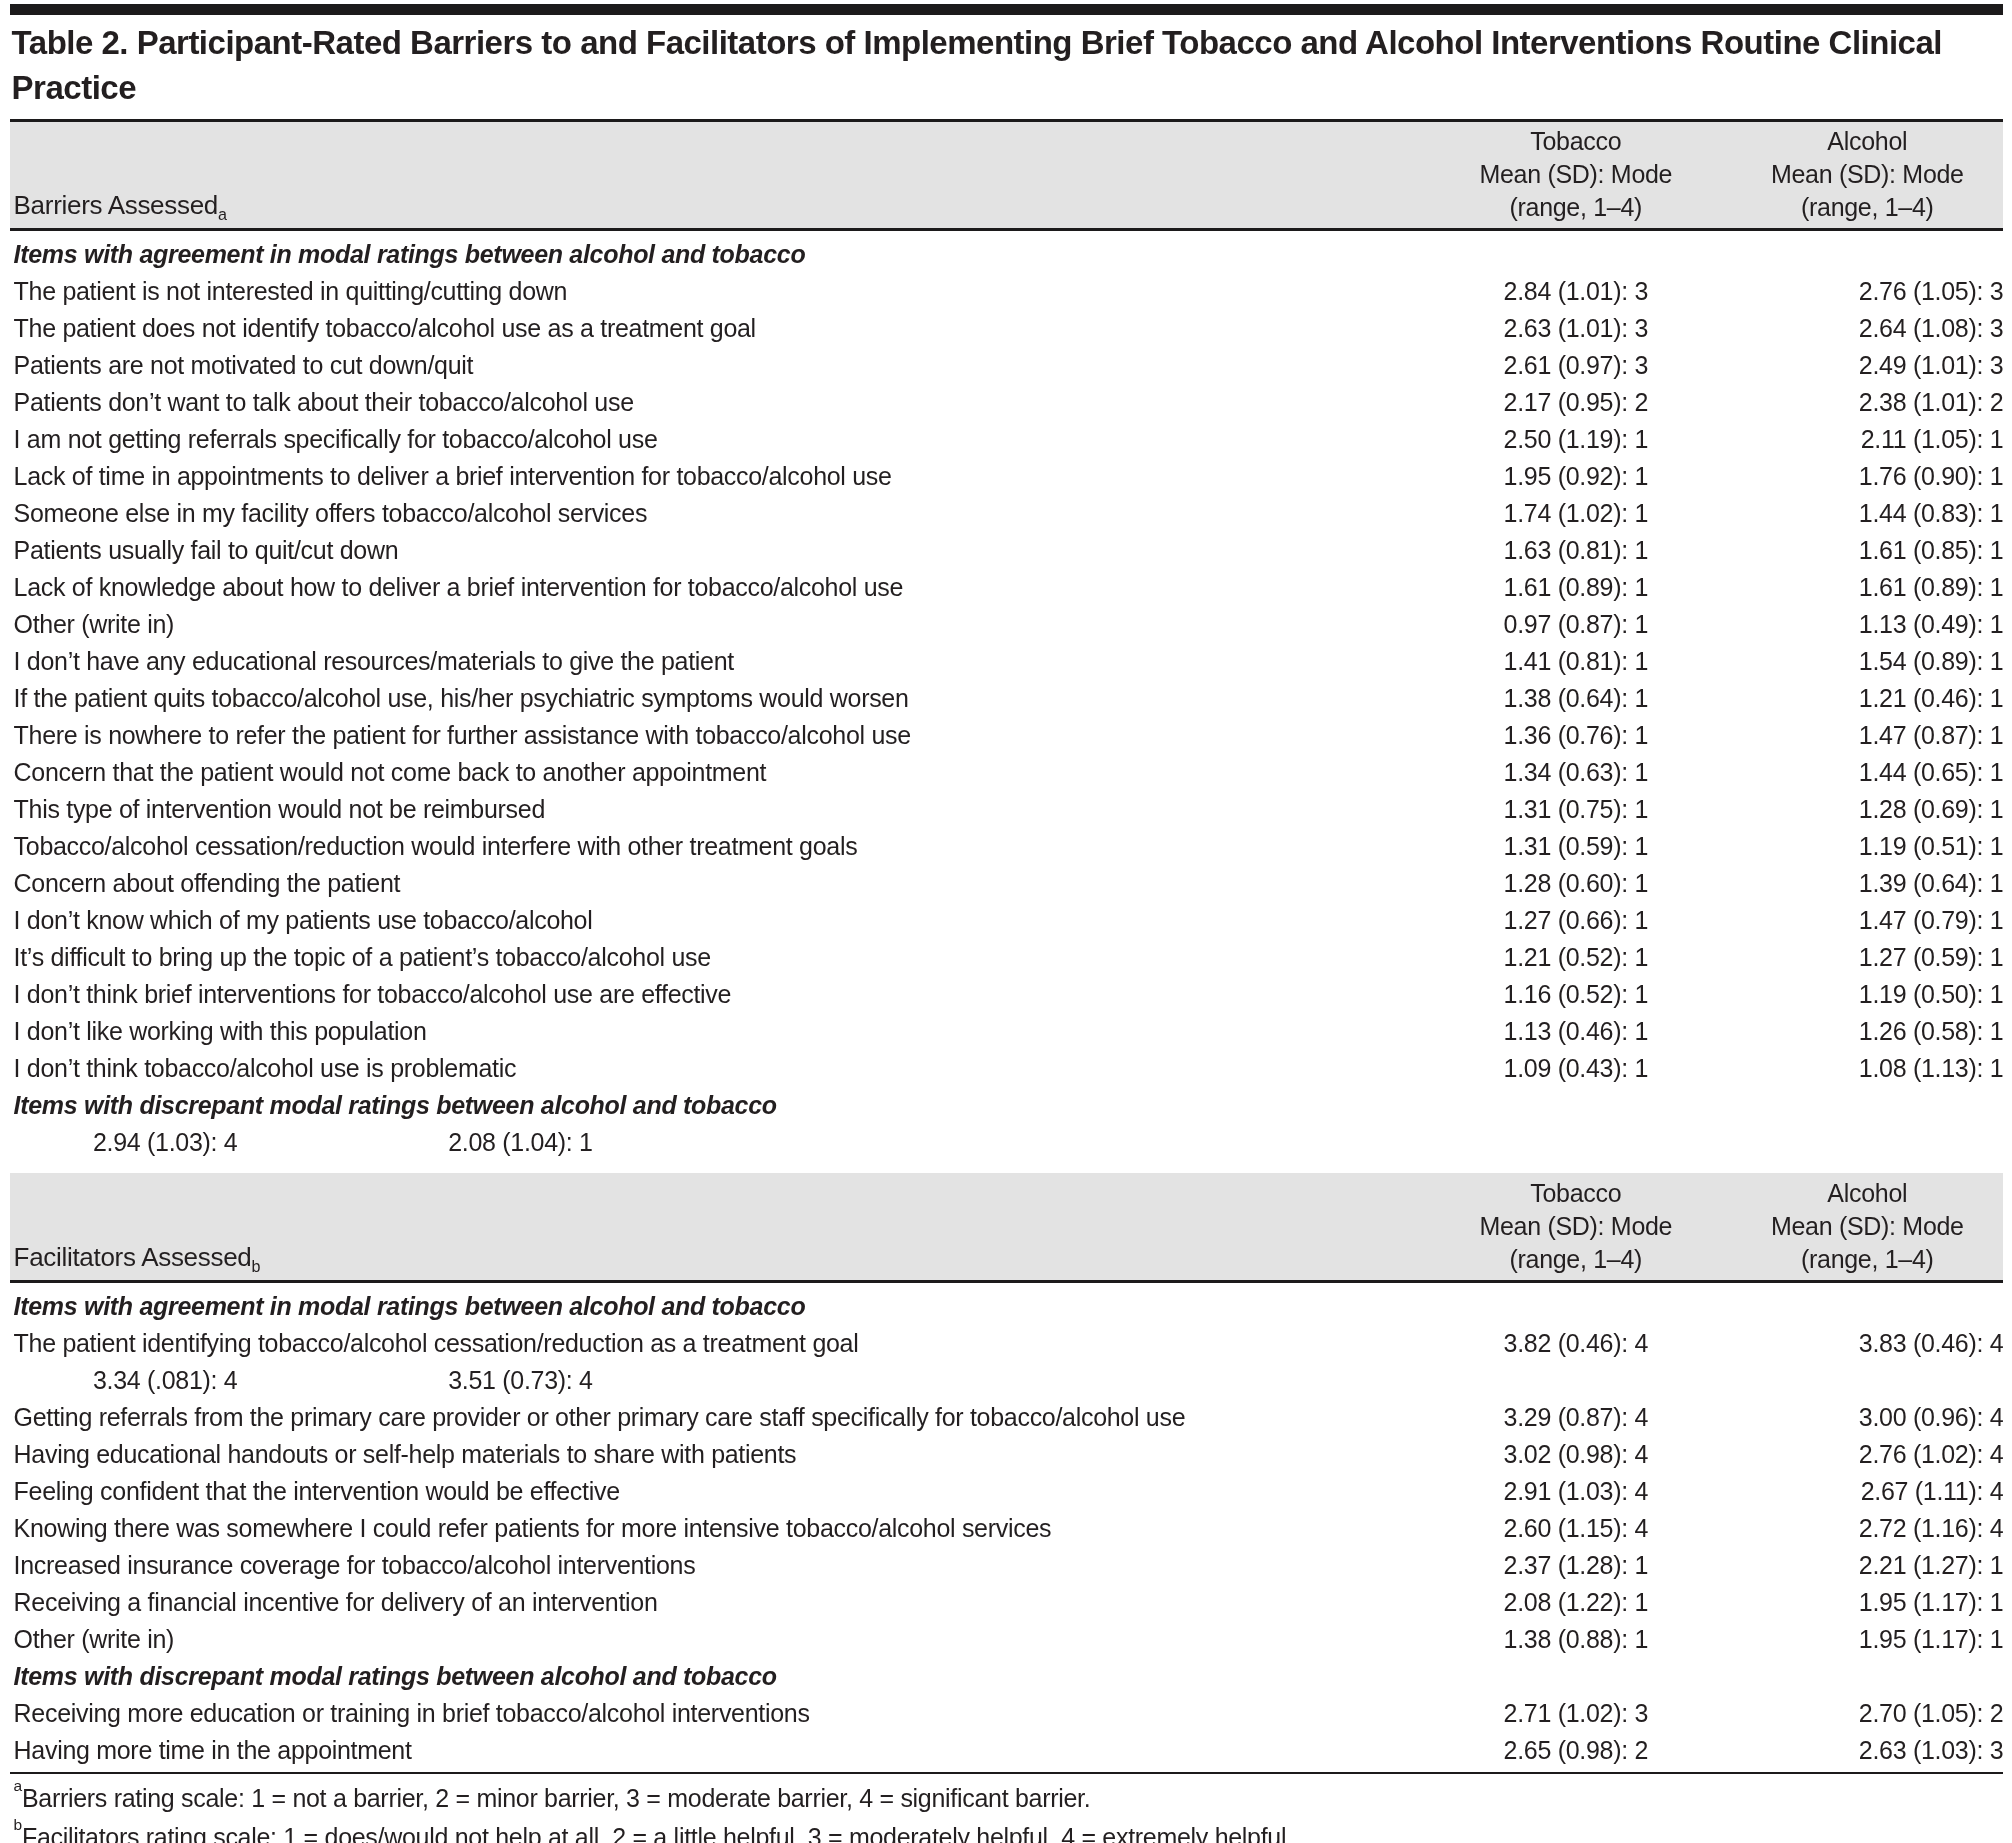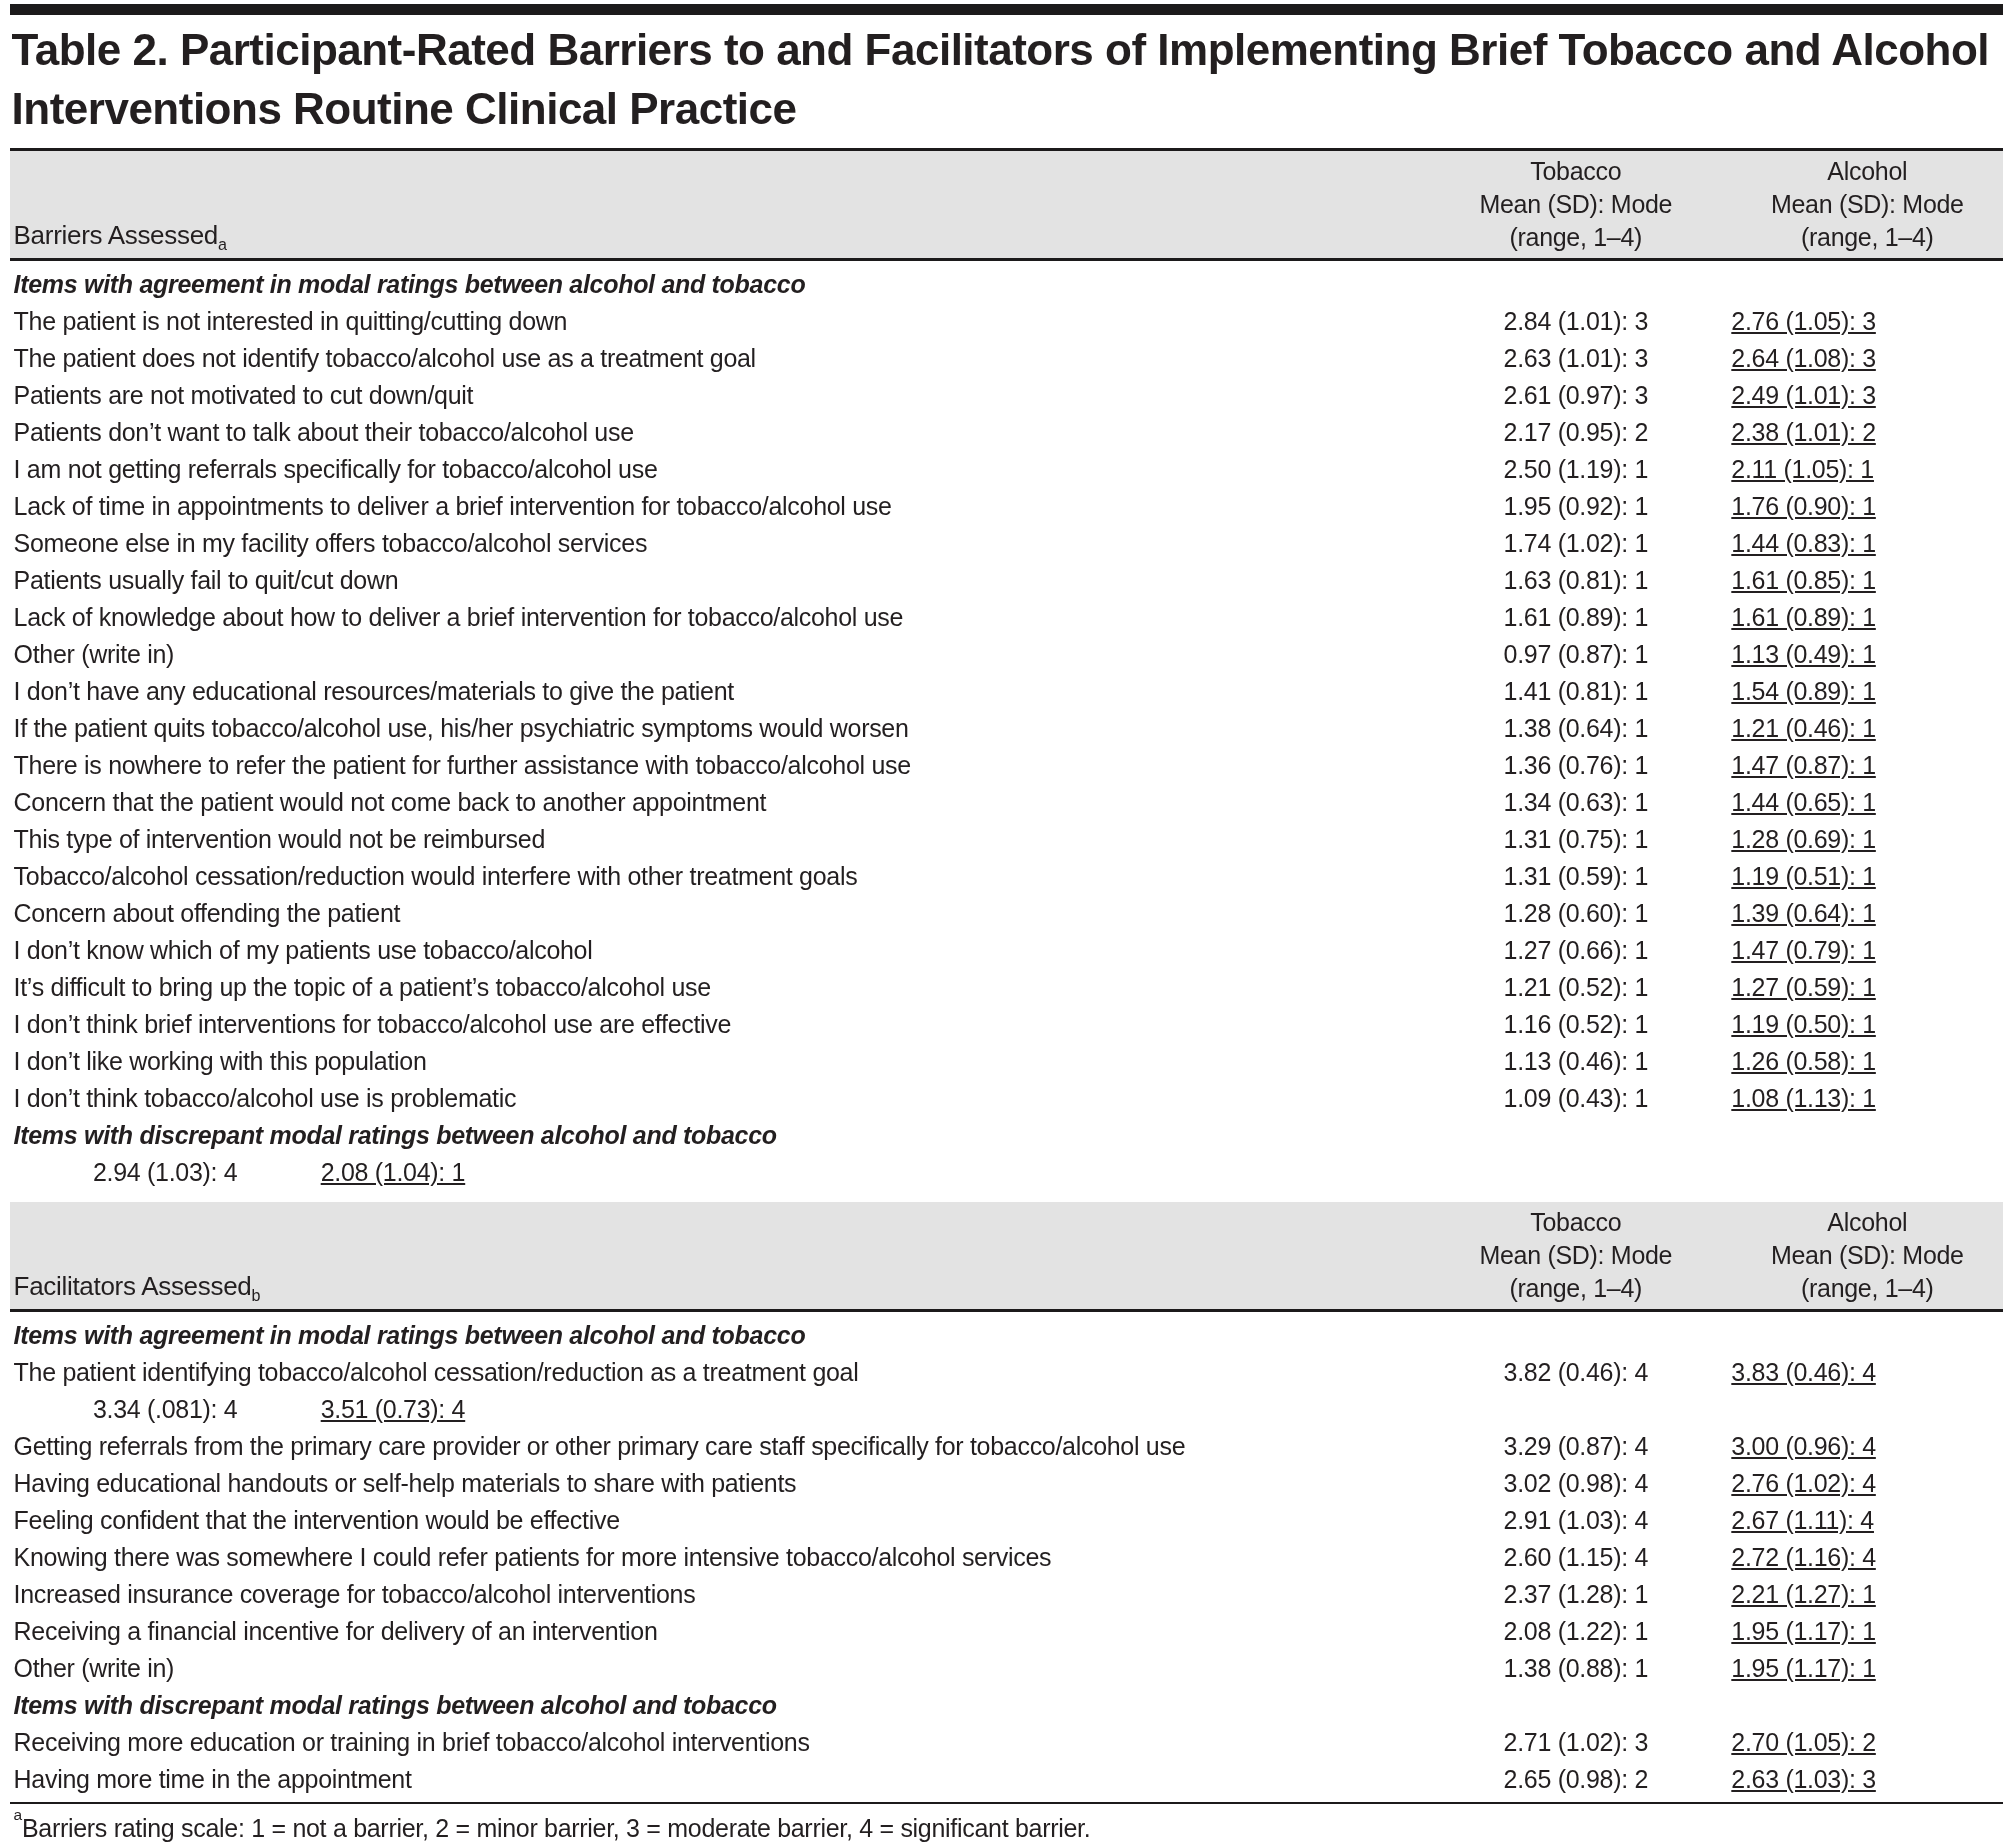--- a/index.html
+++ b/index.html
@@ -5,21 +5,21 @@
   html,body { margin:0; padding:0; background:#ffffff; }
   body {
     width:2013px; height:1844px;
     color:#231f20;
     font-family:"Liberation Sans", sans-serif;
     -webkit-font-smoothing:antialiased;
   }
   .page { padding:0 9.7px; }
   .topbar { height:10.7px; background:#1c1a1b; margin-top:3.9px; }
   .title {
-    font-size:44px; font-weight:bold; line-height:1.34;
+    font-size:33px; font-weight:bold; line-height:1.34;
     letter-spacing:-0.5px; padding:6.8px 1.9px 8.7px 1.9px;
   }
   .band {
     background:#e3e3e3;
     display:flex; align-items:stretch;
     border-bottom:3.9px solid #1c1a1b;
     min-height:101px;
   }
   .band.first { border-top:3.9px solid #1c1a1b; }
   .band.second { margin-top:7.8px; }
@@ -33,21 +33,21 @@
     display:flex; flex-direction:column; justify-content:space-between;
     text-align:center; font-size:25px; line-height:33px; letter-spacing:-0.3px;
     padding:3.9px 0;
   }
   .col-head.tob { width:311px; }
   .col-head.alc { width:272px; }
   .rows { padding-top:4.9px; padding-bottom:3.9px; }
   .row { display:flex; font-size:25px; line-height:37px; letter-spacing:-0.3px; }
   .cell.item { flex:1; padding-left:3.9px; }
   .cell.num  { width:311px; text-align:center; }
-  .cell.num2 { width:272px; text-align:left;text-decoration:underline; }
+  .cell.num2 { width:272px; text-align:right; }
   .heading-text { font-weight:bold; font-style:italic; }
   .footnotes {
     border-top:2.9px solid #1c1a1b;
     font-size:25px; line-height:39px; letter-spacing:-0.3px;
     padding:4.9px 0 5.8px 3.9px;
   }
   .footnotes sup { font-size:0.62em; line-height:0; position:relative; top:-0.45em; }
 </style>
 </head>
 <body>

